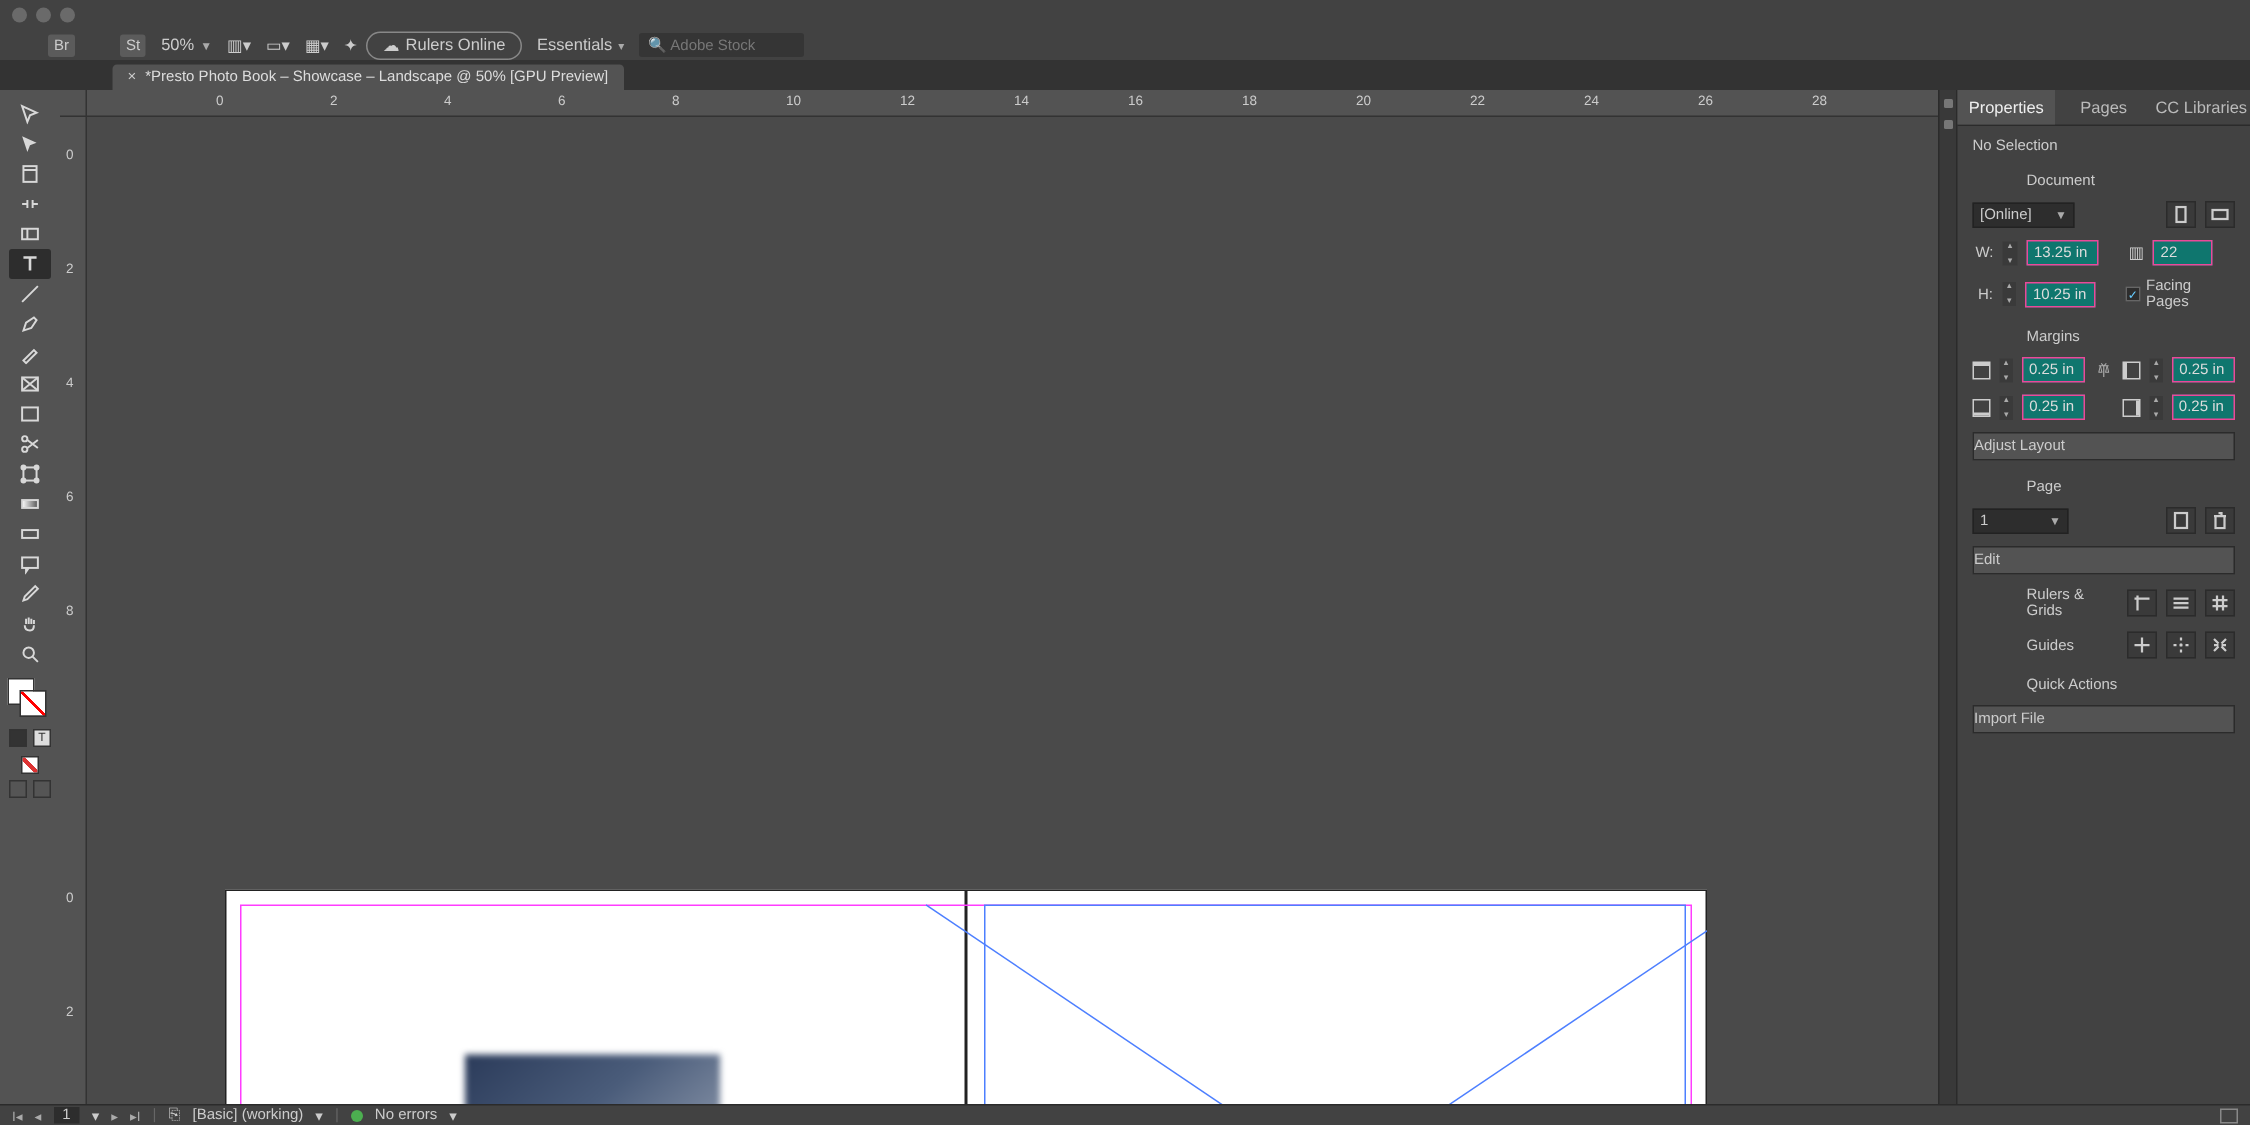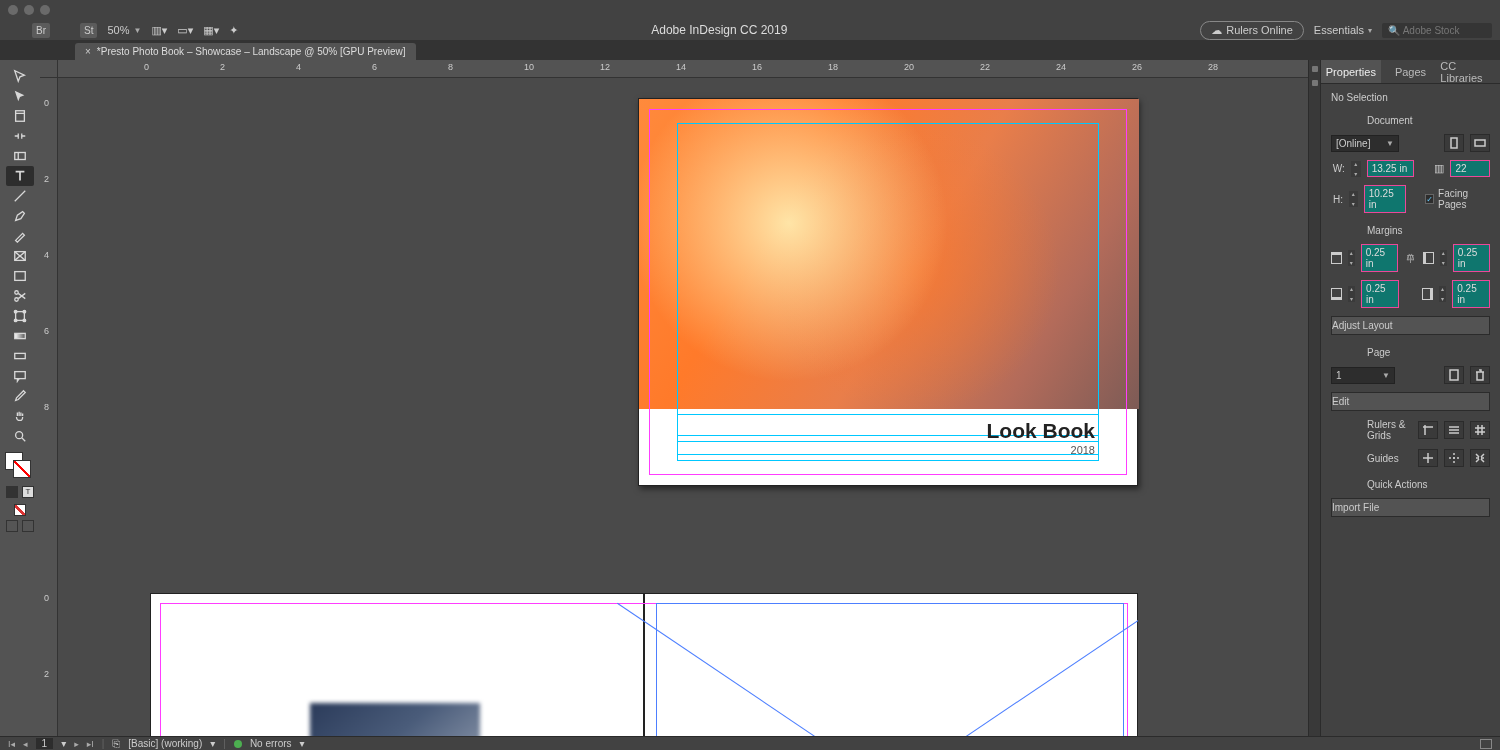--- a/index.html
+++ b/index.html
@@ -66,21 +66,21 @@
   .spread2 .frame-x { position: absolute; border: 1px solid #4d7fff; }
   .spread2 .frame-x::before, .spread2 .frame-x::after { content: ""; position: absolute; border-top: 1px solid #4d7fff; width: 141.4%; top: 50%; left: -20.7%; }
   .spread2 .frame-x::before { transform: rotate(34deg); }
   .spread2 .frame-x::after { transform: rotate(-34deg); }
   .spread2 .photo2 { position: absolute; left: 160px; top: 110px; width: 170px; height: 120px; background: linear-gradient(140deg, #2b3b5a 0%, #4a5c7a 40%, #7d8aa0 70%, #c8ccd4 100%); filter: blur(2px); }
 
   .panel-gutter { width: 12px; background: #393939; border-left: 1px solid #2b2b2b; display: flex; flex-direction: column; align-items: center; padding-top: 6px; gap: 8px; }
   .panel-gutter .dot { width: 6px; height: 6px; background: #777; border-radius: 1px; }
 
   
-  .right-panel { width: 180px; background: #424242; border-left: 1px solid #2b2b2b; display: flex; flex-direction: column; font-size: 11px; }
+  .right-panel { width: 196px; background: #424242; border-left: 1px solid #2b2b2b; display: flex; flex-direction: column; font-size: 11px; }
   .panel-tabs { display: flex; height: 24px; border-bottom: 1px solid #2b2b2b; }
   .panel-tab { flex: 1; display: flex; align-items: center; justify-content: center; font-size: 11px; color: #bbb; }
   .panel-tab.active { background: #535353; color: #eee; }
   .panel-body { padding: 8px 10px; display: flex; flex-direction: column; gap: 8px; }
   .section-label { font-size: 10px; color: #ccc; margin-top: 4px; padding-left: 36px; }
   .row { display: flex; align-items: center; gap: 6px; }
   .select-box { background: #2d2d2d; border: 1px solid #222; padding: 2px 4px; display: flex; align-items: center; justify-content: space-between; width: 68px; font-size: 10px; }
   .select-box .chev { font-size: 8px; color: #aaa; }
   .num-field { background: #0f766e; border: 1px solid #ec4899; padding: 2px 4px; width: 48px; font-size: 10px; color: #ddd; }
   .stepper { width: 10px; height: 16px; background: #3a3a3a; display: flex; flex-direction: column; justify-content: space-between; }
@@ -121,21 +121,20 @@
   <div class="zoom-select">
     <span>50%</span>
     <span class="chev">▼</span>
   </div>
   <div style="display:flex; gap:10px; align-items:center;">
     <span style="color:#ccc;">▥▾</span>
     <span style="color:#ccc;">▭▾</span>
     <span style="color:#ccc;">▦▾</span>
     <span style="color:#ccc;">✦</span>
   </div>
-  <div class="appbar-center">Adobe InDesign CC 2019</div>
   <div class="appbar-right">
     <div class="publish-btn">
       <span>☁</span>
       <span>Rulers Online</span>
     </div>
     <div class="workspace-select">
       <span>Essentials</span>
       <span class="chev">▾</span>
     </div>
     <div class="search-box">
@@ -307,29 +306,20 @@
       <span class="tick-label" style="top:96px">2</span>
       <span class="tick-label" style="top:172px">4</span>
       <span class="tick-label" style="top:248px">6</span>
       <span class="tick-label" style="top:324px">8</span>
       <span class="tick-label" style="top:515px">0</span>
       <span class="tick-label" style="top:591px">2</span>
     </div>
 
     <div class="canvas-inner">
 
-      <div class="spread1">
-        <div class="photo"></div>
-        <div class="guide-mag" style="top:10px;left:10px;right:10px;bottom:10px"></div>
-        <div class="guide-cyan" style="top:24px;left:38px;right:38px;bottom:24px"></div>
-        <div class="guide-cyan" style="top:315px;left:38px;right:38px;height:22px"></div>
-        <div class="guide-cyan" style="top:342px;left:38px;right:38px;height:14px"></div>
-        <div class="title-text">Look Book</div>
-        <div class="year-text">2018</div>
-      </div>
 
       <div class="spread2">
         <div class="page-l"></div>
         <div class="page-r"></div>
         <div class="guide-mag" style="top:10px;left:10px;width:968px;height:368px"></div>
         <div class="frame-x" style="top:10px;left:506px;width:468px;height:368px"></div>
         <div class="photo2"></div>
       </div>
     </div>
   </div>

